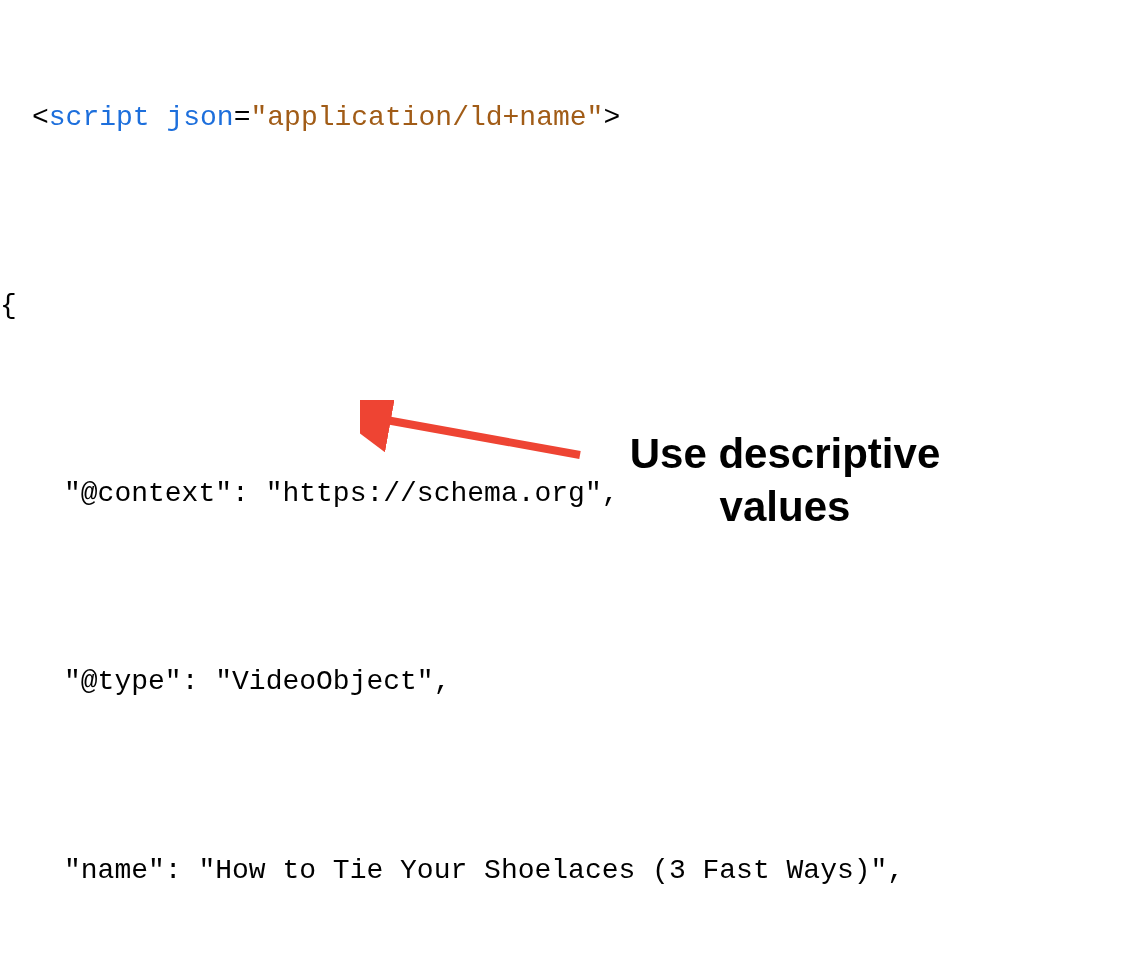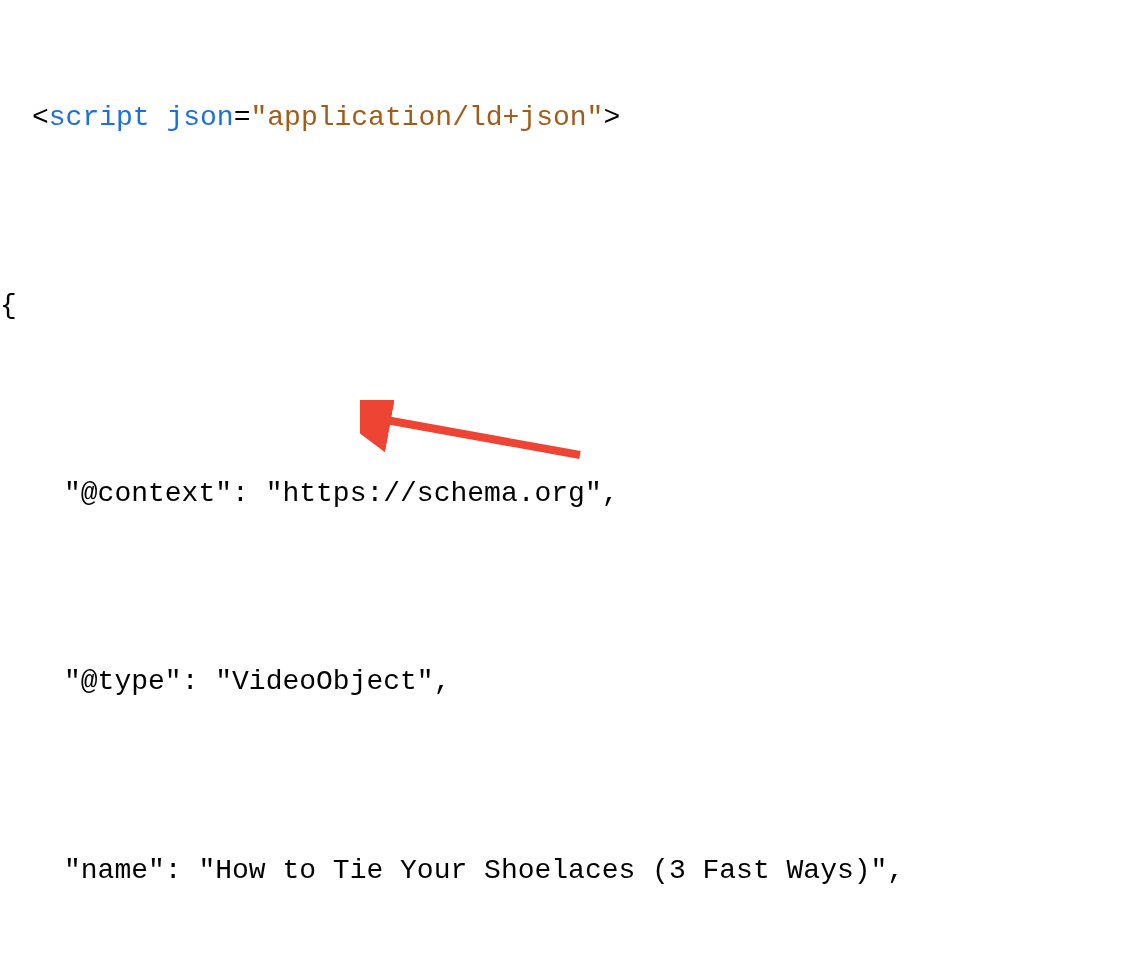--- a/index.html
+++ b/index.html
@@ -45,21 +45,21 @@
     font-size: 42px;
     color: #000;
     line-height: 1.25;
     text-align: center;
   }
 </style>
 </head>
 <body>
 
 <div class="code-container">
-  <span class="line indent1"><span class="tag-open">&lt;</span><span class="tag-name">script</span> <span class="attr-name">json</span><span class="punct">=</span><span class="attr-value">"</span><span class="attr-value">application/ld+json</span><span class="attr-value">"</span><span class="punct">&gt;</span></span>
+  <span class="line indent1"><span class="tag-open">&lt;</span><span class="tag-name">script</span> <span class="attr-name">json</span><span class="punct">=</span><span class="attr-value">"</span><span class="attr-value">application/ld+name</span><span class="attr-value">"</span><span class="punct">&gt;</span></span>
 
   <span class="line"><span class="punct">{</span></span>
 
   <span class="line indent2"><span class="json-key">"@context"</span><span class="json-str">: "https://schema.org",</span></span>
 
   <span class="line indent2"><span class="json-key">"@type"</span><span class="json-str">: "VideoObject",</span></span>
 
   <span class="line indent2"><span class="json-key">"name"</span><span class="json-str">: "How to Tie Your Shoelaces (3 Fast Ways)",</span></span>
 
   
@@ -82,14 +82,15 @@
 <svg class="arrow-svg" style="left:360px; top:400px; width:230px; height:70px;">
   <defs>
     <marker id="arrowhead" markerWidth="8" markerHeight="8" refX="2" refY="4" orient="auto">
       <polygon points="0 0, 8 4, 0 8" fill="#ee4433"></polygon>
     </marker>
   </defs>
   <line x1="220" y1="55" x2="15" y2="18" stroke="#ee4433" stroke-width="8" marker-end="url(#arrowhead)"></line>
 </svg>
 
 <div class="annotation" style="left:580px; top:428px; width:410px;">
-  <br>
+  <span>Use descriptive</span><br>
+  <span>values</span>
 </div>
 
 </body></html>

